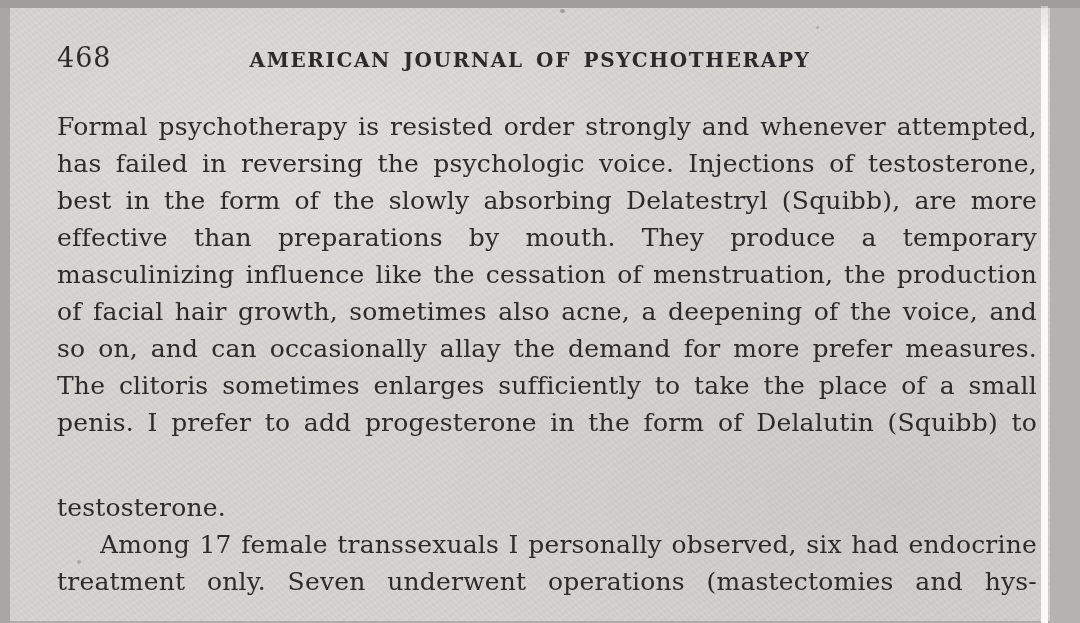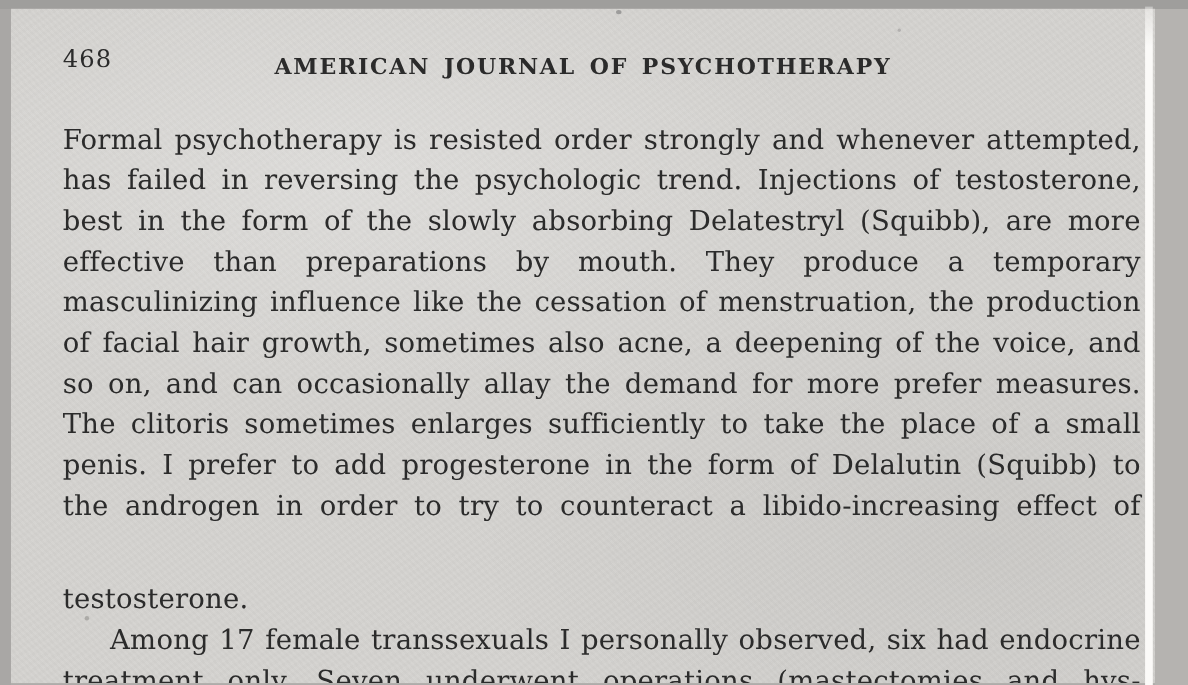--- a/index.html
+++ b/index.html
@@ -33,21 +33,21 @@
       radial-gradient(ellipse 60% 50% at 30% 25%, rgba(255,255,255,0.22), rgba(255,255,255,0) 70%),
       radial-gradient(ellipse 70% 60% at 85% 80%, rgba(0,0,0,0.045), rgba(0,0,0,0) 65%),
       repeating-linear-gradient(47deg, rgba(0,0,0,0.014) 0 2px, rgba(255,255,255,0.015) 2px 4px),
       repeating-linear-gradient(-33deg, rgba(0,0,0,0.012) 0 3px, rgba(255,255,255,0.012) 3px 6px),
       var(--paper);
     overflow:hidden;
     color:var(--ink);
   }
   .page-number{
     position:absolute;top:34px;left:47px;
-    font-size:22px;letter-spacing:1px;
+    font-size:27px;letter-spacing:1px;
   }
   .journal-title{
     position:absolute;top:40px;left:0;right:0;
     text-align:center;
     font-size:20px;font-weight:bold;letter-spacing:1.6px;
     word-spacing:4px;
   }
   .body-text{
     position:absolute;top:100px;left:47px;width:980px;
     font-size:25px;line-height:37px;
@@ -83,29 +83,28 @@
 
 <div class="scan-frame">
   <div class="paper">
 
     <div class="page-number">468</div>
 
     <div class="journal-title">AMERICAN JOURNAL OF PSYCHOTHERAPY</div>
 
     <div class="body-text" id="body-text">
         <div class="text-line">Formal psychotherapy is resisted order strongly and whenever attempted,</div>
-        <div class="text-line">has failed in reversing the psychologic trend.  Injections of testosterone,</div>
+        <div class="text-line">has failed in reversing the psychologic voice.  Injections of testosterone,</div>
         <div class="text-line">best in the form of the slowly absorbing Delatestryl (Squibb), are more</div>
         <div class="text-line">effective than preparations by mouth.  They produce a temporary</div>
         <div class="text-line">masculinizing influence like the cessation of menstruation, the production</div>
         <div class="text-line">of facial hair growth, sometimes also acne, a deepening of the voice, and</div>
         <div class="text-line">so on, and can occasionally allay the demand for more prefer measures.</div>
         <div class="text-line">The clitoris sometimes enlarges sufficiently to take the place of a small</div>
         <div class="text-line">penis.  I prefer to add progesterone in the form of Delalutin (Squibb) to</div>
-        <div class="text-line">the androgen in order to try to counteract a libido-increasing effect of</div>
         <div class="text-line last-flush-left">testosterone.</div>
         <div class="text-line indented">Among 17 female transsexuals I personally observed, six had endocrine</div>
         <div class="text-line">treatment only.  Seven underwent operations (mastectomies and hys-</div>
       </div>
   </div>
 
   <div class="white-streak"></div>
   <div class="speck speck-1"></div>
   <div class="speck speck-2"></div>
   <div class="speck speck-3"></div>

